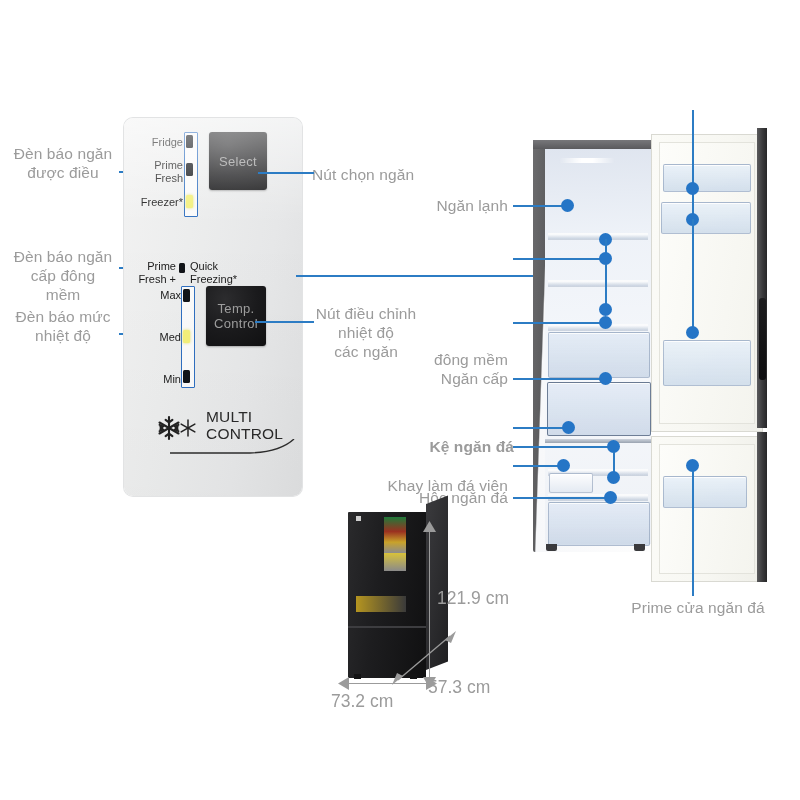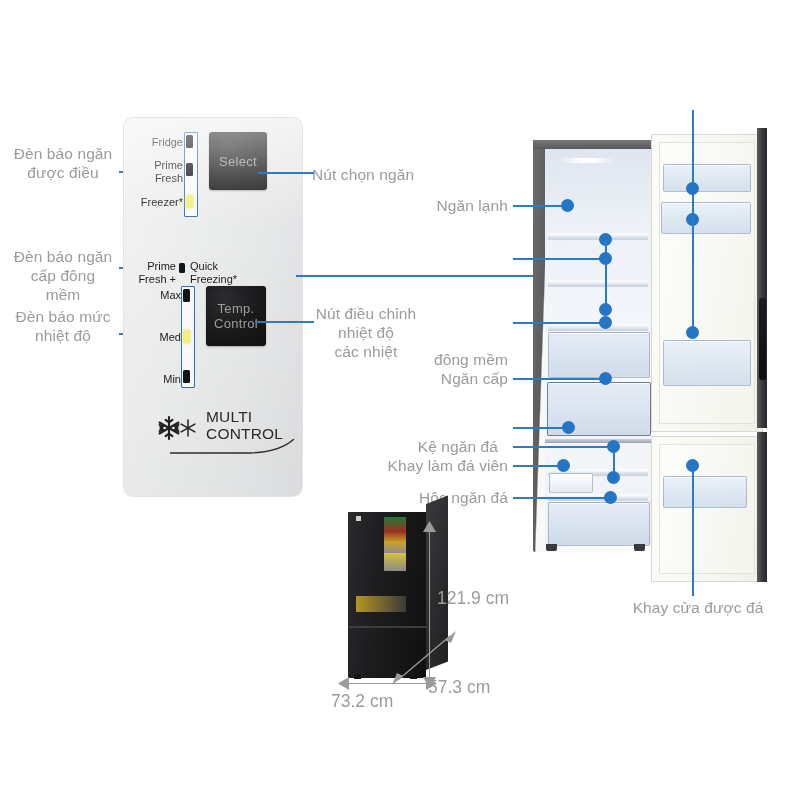--- a/index.html
+++ b/index.html
@@ -294,21 +294,21 @@
   </div>
 
   <div class="callout" style="left:312px;top:165px;">
     <div>Nút chọn ngăn</div>
   </div>
   <div class="lead h" style="left:258px;top:172px;width:56px;"></div>
 
   <div class="callout ctr" style="left:306px;top:304px;width:120px;">
     <div>Nút điều chỉnh</div>
     <div>nhiệt độ</div>
-    <div>các nhiệt</div>
+    <div>các ngăn</div>
   </div>
   <div class="lead h" style="left:255px;top:321px;width:59px;"></div>
   <div class="lead h" style="left:296px;top:275px;width:240px;"></div>
 
   <div class="fridge">
 
     <div class="cab-body"></div>
     <div class="cab-top"></div>
     <div class="cab-inner"></div>
     <div class="glowbar"></div>
@@ -368,37 +368,37 @@
   <div class="callout rt" style="left:350px;top:350px;width:158px;">
     <div>đông mềm</div>
     <div>Ngăn cấp</div>
   </div>
   <div class="lead h" style="left:513px;top:378px;width:96px;"></div>
   <div class="dot" style="left:599px;top:372px;"></div>
 
   <div class="lead h" style="left:513px;top:427px;width:54px;"></div>
   <div class="dot" style="left:562px;top:421px;"></div>
 
-  <div class="callout rt" style="left:360px;top:437px;width:138px;">Kệ ngăn đá</div>
+  <div class="callout rt" style="left:376px;top:437px;width:138px;font-weight:bold;">Kệ ngăn đá</div>
   <div class="lead h" style="left:513px;top:446px;width:97px;"></div>
   <div class="dot" style="left:607px;top:440px;"></div>
   <div class="lead v" style="left:613px;top:452px;height:26px;"></div>
   <div class="dot" style="left:607px;top:471px;"></div>
 
-  <div class="callout rt" style="left:350px;top:456px;width:158px;">Khay làm đá viên</div>
+  <div class="callout rt" style="left:350px;top:476px;width:158px;">Khay làm đá viên</div>
   <div class="lead h" style="left:513px;top:465px;width:49px;"></div>
   <div class="dot" style="left:557px;top:459px;"></div>
 
   <div class="callout rt" style="left:350px;top:488px;width:158px;">Hộc ngăn đá</div>
   <div class="lead h" style="left:513px;top:497px;width:97px;"></div>
   <div class="dot" style="left:604px;top:491px;"></div>
 
   <div class="dot" style="left:686px;top:459px;"></div>
   <div class="lead v" style="left:692px;top:471px;height:125px;"></div>
-  <div class="callout ctr" style="left:600px;top:598px;width:196px;">Khay cửa được đá</div>
+  <div class="callout ctr" style="left:600px;top:598px;width:196px;">Prime cửa ngăn đá</div>
 
   <div class="mini">
     <div class="mini-top"></div>
     <div class="mini-side"></div>
     <div class="mini-front"></div>
     <div class="mini-div"></div>
     <div class="mini-sticker" style="left:8px;top:12px;width:5px;height:5px;background:#cfcfcf;"></div>
     <div class="mini-sticker" style="left:36px;top:13px;width:22px;height:36px;background:linear-gradient(180deg,#1f7a3a,#9a3020 40%,#c8a22a 70%,#8c8c8c);"></div>
     <div class="mini-sticker" style="left:36px;top:49px;width:22px;height:18px;background:linear-gradient(180deg,#d8c23a,#8a8a8a);"></div>
     <div class="mini-sticker" style="left:8px;top:92px;width:50px;height:16px;background:linear-gradient(90deg,#b59520,#3a3a3a);"></div>

